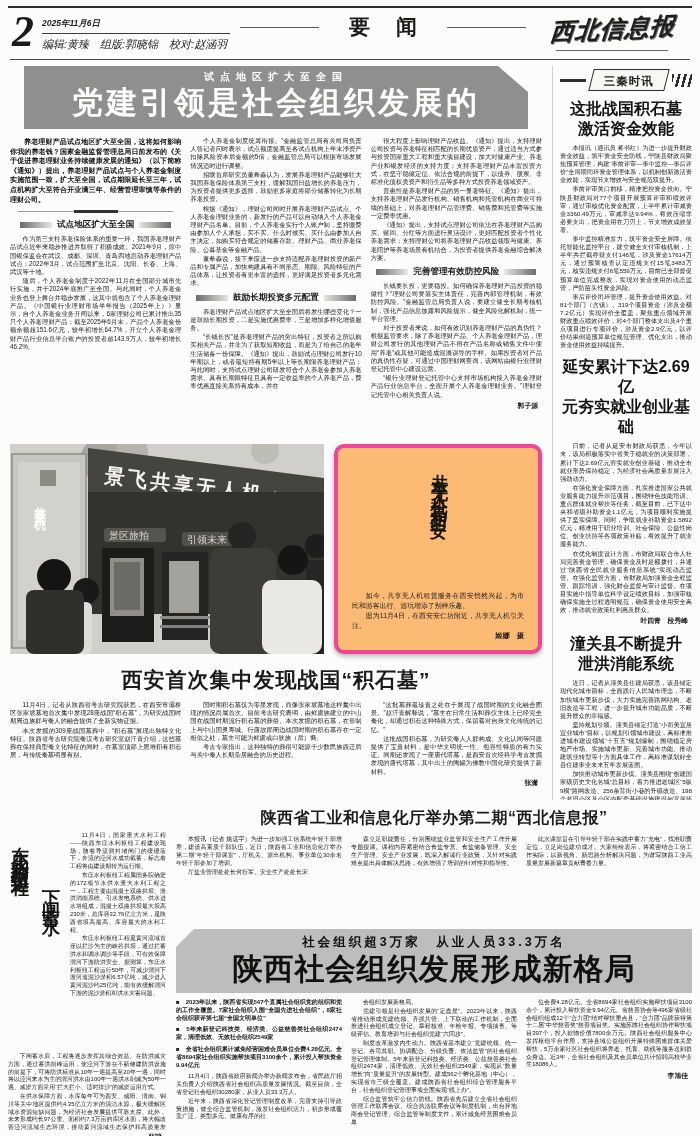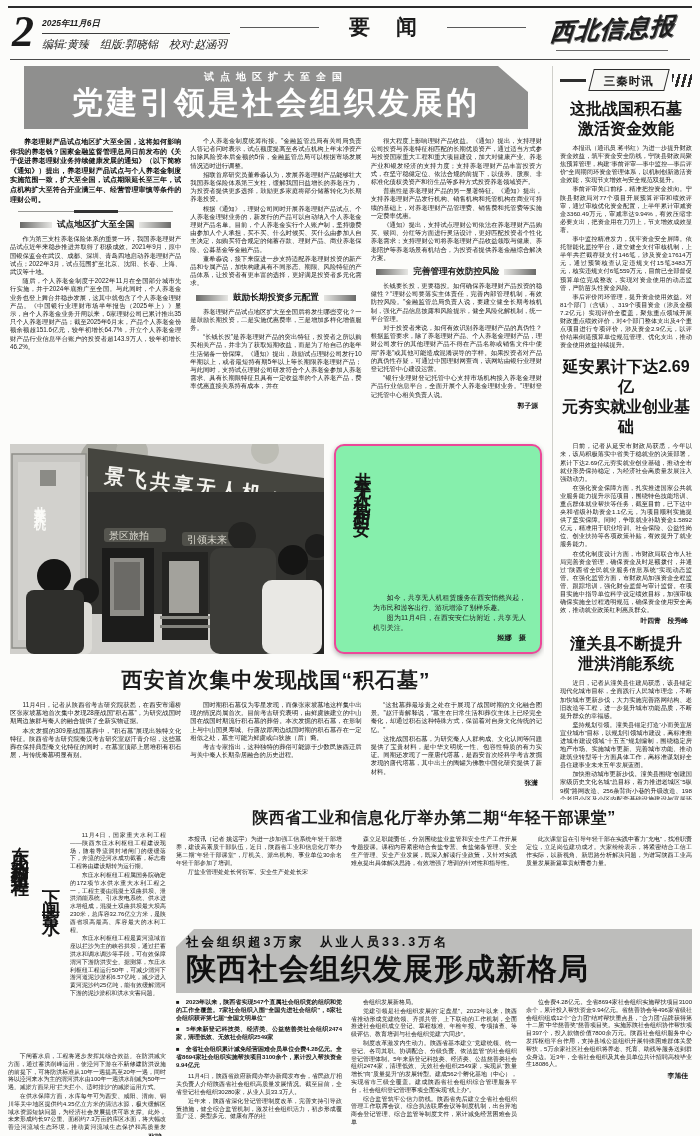--- a/index.html
+++ b/index.html
@@ -40,22 +40,22 @@
   .lede-div{display:flex;align-items:center;margin:6px 8px;}
   .ld-thin{flex:1;height:1px;background:#9a9a97;}
   .ld-thick{width:44px;height:3px;background:#333;}
   .subhead{display:flex;align-items:center;justify-content:center;gap:5px;font-weight:900;font-size:8.6px;margin:4px 0 4px;white-space:nowrap;}
   .bar{width:32px;height:6px;flex:none;}
   .barL{background:linear-gradient(90deg,#6a6a68,#e6e6e3);}
   .barR{background:linear-gradient(90deg,#e6e6e3,#6a6a68);}
   
   .photo-row{display:flex;gap:10px;margin:7px 2px 4px;height:210px;flex:none;}
   svg.photo{width:314px;height:210px;flex:none;display:block;}
-  .caption-card{flex:1;background:#86efac;border:2px solid #ec4899;border-radius:10px;
-                box-shadow:0 2px 5px rgba(0,0,0,.3);padding:10px 14px 9px;display:flex;flex-direction:row;}
+  .caption-card{flex:1;background:#fdba74;border:4px solid #ec4899;border-radius:10px;
+                box-shadow:0 2px 5px rgba(0,0,0,.3);padding:10px 14px 9px;display:flex;flex-direction:column;}
   .v-title{writing-mode:vertical-rl;text-orientation:upright;font-family:"Liberation Serif",serif;
            font-weight:900;font-size:17px;letter-spacing:6px;height:132px;margin:2px auto 0;transform:rotate(2deg);color:#151515;}
   .cap-text{margin-top:auto;}
   .cap-text p{font-size:6.9px;line-height:9.4px;}
   .photographer{text-align:right;font-weight:700;font-size:7.2px;margin-top:1px;}
   
   .tomb h2{font-size:21px;font-weight:900;text-align:center;letter-spacing:1px;margin:8px 0 7px;}
   .tomb-cols{height:106px;margin:0 2px;}
   
   .bottom{display:flex;gap:10px;margin-top:6px;height:336px;overflow:hidden;}
@@ -64,21 +64,21 @@
   .v-head{writing-mode:vertical-rl;text-orientation:upright;font-weight:900;color:#141414;}
   .v1{font-size:18px;height:214px;letter-spacing:5px;}
   .v2{font-size:18px;height:152px;margin-top:44px;letter-spacing:9px;}
   .dam-side{flex:1;overflow:hidden;}
   .dam-side p,.dam-full p{font-size:5.9px;line-height:7.8px;}
   .dam-full{margin-top:3px;overflow:hidden;flex:1;}
   .bottom-right{flex:1;display:flex;flex-direction:column;overflow:hidden;}
   .cadre-head{font-size:16px;font-weight:900;text-align:center;margin:2px 0 7px;letter-spacing:.5px;}
   .cadre-cols{height:86px;flex:none;}
   .cadre-cols p{font-size:6px;line-height:7.9px;}
-  .org-banner{background:#bdbdbb;margin:7px 0 6px;padding:5px 10px 8px;color:#101010;
+  .org-banner{background:#bdbdbb;margin:7px 0 6px;padding:5px 10px 8px;text-align:center;color:#101010;
               clip-path:polygon(18px 0,100% 0,100% 100%,0 100%,0 18px);}
   .org-kicker{font-size:12.5px;font-weight:900;letter-spacing:3px;}
   .org-head{font-size:30px;font-weight:900;letter-spacing:1px;line-height:33px;margin-top:1px;}
   .org-cols{flex:1;overflow:hidden;}
   .org-cols p{font-size:6px;line-height:7.8px;}
   .bullets p{font-weight:700;text-indent:0;margin:0 0 4px;}
   
   .tag-row{display:flex;align-items:center;gap:5px;margin:3px 0 5px;}
   .tag-line{flex:1;height:3px;background:#2e2e2e;}
   .tag-box{border:1.5px solid #2e2e2e;transform:skewX(-14deg);padding:1px 12px;background:#f7f7f4;}
@@ -307,21 +307,21 @@
           </div>
       </div>
       <div class="dam-full paras">
           <p>下闸蓄水后，工程将逐步发挥其综合效益。在防洪减灾方面，通过蓄洪削峰运用，使泾河下游在不新修建防洪设施的前提下，可将防洪标准从10年一遇提高至20年一遇，同时将以泾河来水为主的渭河洪水由100年一遇洪水削减为50年一遇。减淤方面采用“拦大拦小、适时排沙”的减淤运用方式。</p>
           <p>在供水保障方面，水库每年可为西安、咸阳、渭南、铜川等关中地区提供约4.35亿立方米的清洁水源，极大缓解区域水资源短缺问题，为经济社会发展提供可靠支撑。此外，未来形成约长97公里、面积约7.3万亩的库区水面，将大幅改善泾河流域生态环境，推动黄河流域生态保护和高质量发展。</p>
         </div>
       <div class="byline">张骏</div>
     </div>
 
     <div class="bottom-right">
-      <h3 class="cadre-head">陕西省工业和信息化厅举办第二期“年轻干部课堂”</h3>
+      <h3 class="cadre-head">陕西省工业和信息化厅举办第二期“西北信息报”</h3>
       <div class="cols3 cadre-cols">
         <div class="col paras">
             <p>本报讯（记者 姚远宇）为进一步加强工信系统年轻干部培养，建设高素质干部队伍，近日，陕西省工业和信息化厅举办第二期“年轻干部课堂”，厅机关、派出机构、事业单位30余名年轻干部参加了培训。</p>
             <p>厅盐业管理处处长何衍军、安全生产处处长宋</p>
           </div>
         <div class="col paras">
             <p>森立足职能责任，分别围绕盐业监管和安全生产工作开展专题授课。课程内容紧密结合食盐专营、食盐储备管理、安全生产管理、安全产业发展，既深入解读行业政策，又针对实践难点提出具体解决思路，有效增强了培训的针对性和指导性。</p>
           </div>
         <div class="col paras">
             <p>此次课堂旨在引导年轻干部在实践中蓄力“充电”，找准职责定位，立足岗位建功成才。大家纷纷表示，将紧密结合工信工作实际，以新视角、新思路分析解决问题，为谱写陕西工业高质量发展新篇章贡献青春力量。</p>

